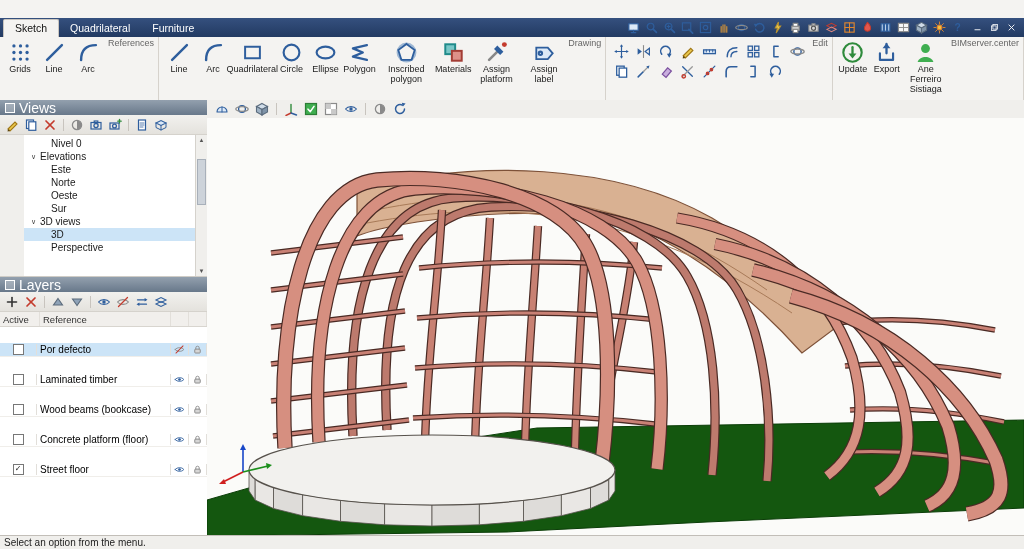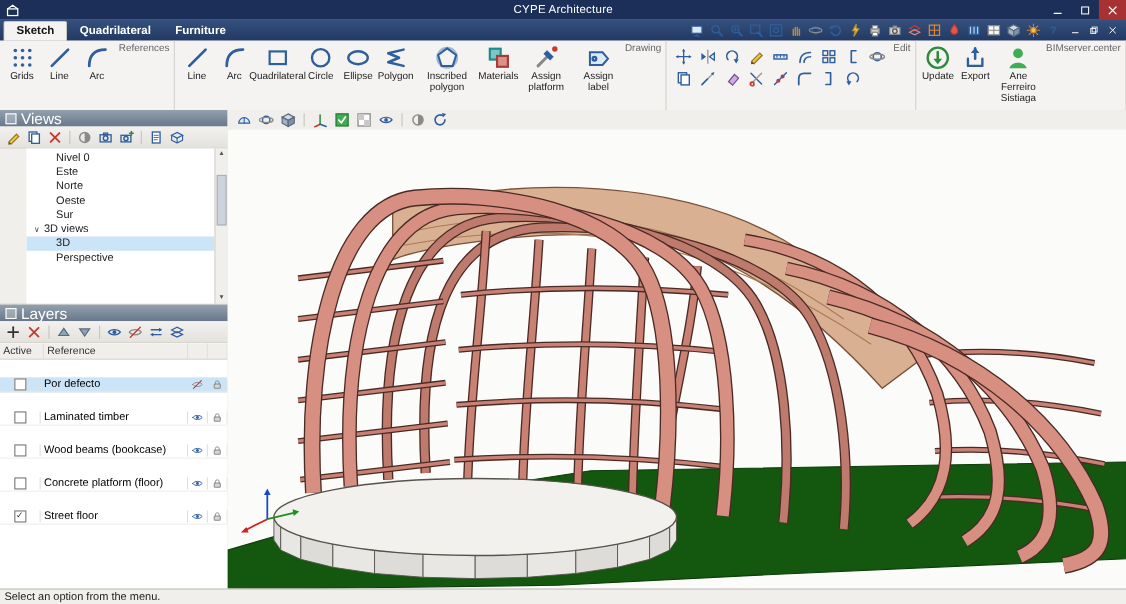--- a/index.html
+++ b/index.html
@@ -10,21 +10,21 @@
   .titlebar{position:absolute;top:0;left:0;width:100%;height:18px;background:#1b2f58;display:flex;align-items:center;color:#fff;}
   .app-icon{width:22px;height:18px;display:flex;align-items:center;justify-content:center;}
   .title{position:absolute;left:0;right:0;text-align:center;font-size:10.5px;letter-spacing:.2px;pointer-events:none;}
   .win-controls{margin-left:auto;display:flex;z-index:2;}
   .win-btn{width:25px;height:18px;display:flex;align-items:center;justify-content:center;cursor:default;}
   .win-btn.cls{background:#a83232;}
 
   
   .tabrow{position:absolute;top:18px;left:0;width:100%;height:19px;background:linear-gradient(#35507e,#223a62);display:flex;align-items:flex-end;}
   .tabs{display:flex;align-items:flex-end;padding-left:3px;}
-  .tab{padding:2px 11px 3px;color:#fff;font-size:10.5px;height:12px;line-height:12px;font-weight:bold;}
+  .tab{padding:2px 11px 3px;color:#fff;font-size:10.5px;height:12px;line-height:12px;}
   .tab.active{background:#f4f3f1;color:#111;border-radius:2px 2px 0 0;border:1px solid #c9c5bf;border-bottom:none;}
   .quick{margin-left:auto;display:flex;align-items:center;gap:2px;padding:0 4px 2px 0;}
   .qicon{width:16px;height:15px;display:flex;align-items:center;justify-content:center;border-radius:2px;}
   .tabwin{display:flex;align-items:center;gap:1px;padding:0 5px 2px 0;}
 
   
   .ribbon{position:absolute;top:37px;left:0;width:100%;height:63px;background:#f4f3f1;border-bottom:1px solid #bfbbb4;display:flex;align-items:stretch;}
   .rib-group{display:flex;flex-direction:row;border-right:1px solid #d6d2cc;padding:0 2px;}
   .rib-items{flex:1;display:flex;align-items:flex-start;padding:1px 1px 0;}
   .rib-btn{display:flex;flex-direction:column;align-items:center;min-width:30px;max-width:58px;padding:3px 2px 0;gap:1px;cursor:default;}
@@ -69,47 +69,20 @@
   .vp-canvas svg{display:block;}
 
   
   .status{position:absolute;bottom:0;left:0;width:100%;height:14px;background:#f0efec;border-top:1px solid #c2beb8;display:flex;align-items:center;padding-left:4px;font-size:10px;color:#222;box-sizing:border-box;}
 </style>
 </head>
 <body>
 
 <div id="app">
 
-  <div class="titlebar">
-    <span class="app-icon" id="applogo">
-        <svg width="13" height="13" viewBox="0 0 14 14" style="display:block">
-          <rect x="2" y="5.5" width="10" height="6.5" stroke="#ffffff" fill="none" stroke-width="1.2" rx="0"></rect>
-          <path d="M2 5.5 L7 1.8 L12 5.5" stroke="#ffffff" fill="none" stroke-width="1.2" stroke-linecap="round" stroke-linejoin="round"></path>
-        </svg>
-      </span>
-    <span class="title">CYPE Architecture</span>
-    <div class="win-controls" id="winctl">
-        <div class="win-btn">
-          <svg width="11" height="11" viewBox="0 0 14 14" style="display:block">
-            <line x1="3" y1="10.5" x2="11" y2="10.5" stroke="#ffffff" stroke-width="1.4" stroke-linecap="round"></line>
-          </svg>
-        </div>
-        <div class="win-btn">
-          <svg width="11" height="11" viewBox="0 0 14 14" style="display:block">
-            <rect x="3" y="3" width="8" height="8" stroke="#ffffff" fill="none" stroke-width="1.2" rx="0"></rect>
-          </svg>
-        </div>
-        <div class="win-btn cls">
-          <svg width="11" height="11" viewBox="0 0 14 14" style="display:block">
-            <line x1="3" y1="3" x2="11" y2="11" stroke="#ffffff" stroke-width="1.4" stroke-linecap="round"></line>
-            <line x1="11" y1="3" x2="3" y2="11" stroke="#ffffff" stroke-width="1.4" stroke-linecap="round"></line>
-          </svg>
-        </div>
-      </div>
-  </div>
 
   <div class="tabrow">
     <div class="tabs" id="tabs">
         <div class="tab active">Sketch</div>
         <div class="tab">Quadrilateral</div>
         <div class="tab">Furniture</div>
       </div>
     <div class="quick" id="quick">
         <span class="qicon">
           <svg width="13" height="13" viewBox="0 0 14 14" style="display:block">
@@ -597,20 +570,24 @@
             <polygon points="2,5 7,2.5 12,5 7,7.5" stroke="#2e5e9d" fill="#dce9f7" stroke-width="1.1"></polygon>
             <path d="M2 5 L2 9.5 L7 12 L12 9.5 L12 5 M7 7.5 L7 12" stroke="#2e5e9d" fill="none" stroke-width="1" stroke-linecap="round" stroke-linejoin="round"></path>
           </svg>
         </span>
       </div>
     <div class="tree-wrap">
       <div class="tree" id="tree">
           <div class="titem" style="padding-left: 16px;">
             <span class="arrow"></span>
             <span>Nivel 0</span>
+          </div>
+          <div class="titem" style="padding-left: 5px;">
+            <span class="arrow">∨</span>
+            <span>Elevations</span>
           </div>
           <div class="titem" style="padding-left: 16px;">
             <span class="arrow"></span>
             <span>Este</span>
           </div>
           <div class="titem" style="padding-left: 16px;">
             <span class="arrow"></span>
             <span>Norte</span>
           </div>
           <div class="titem" style="padding-left: 16px;">

